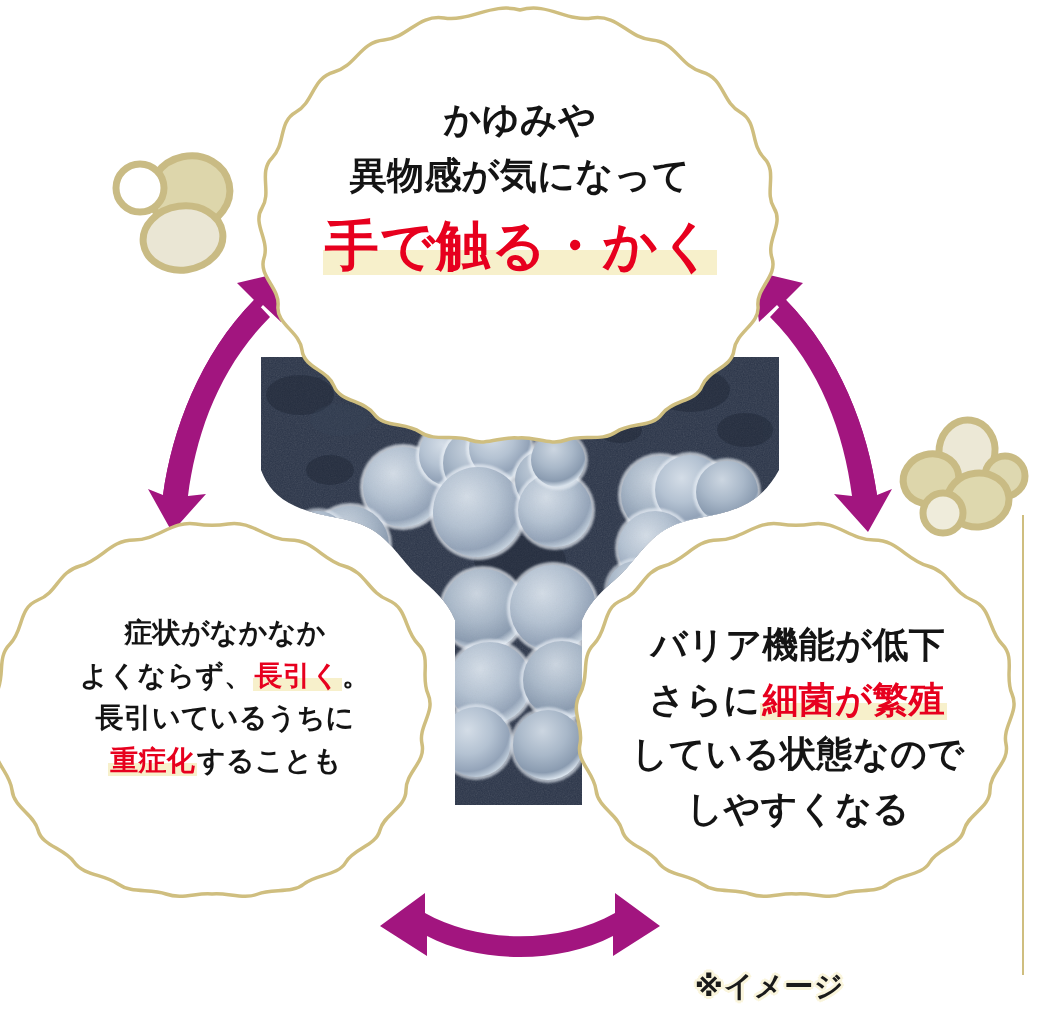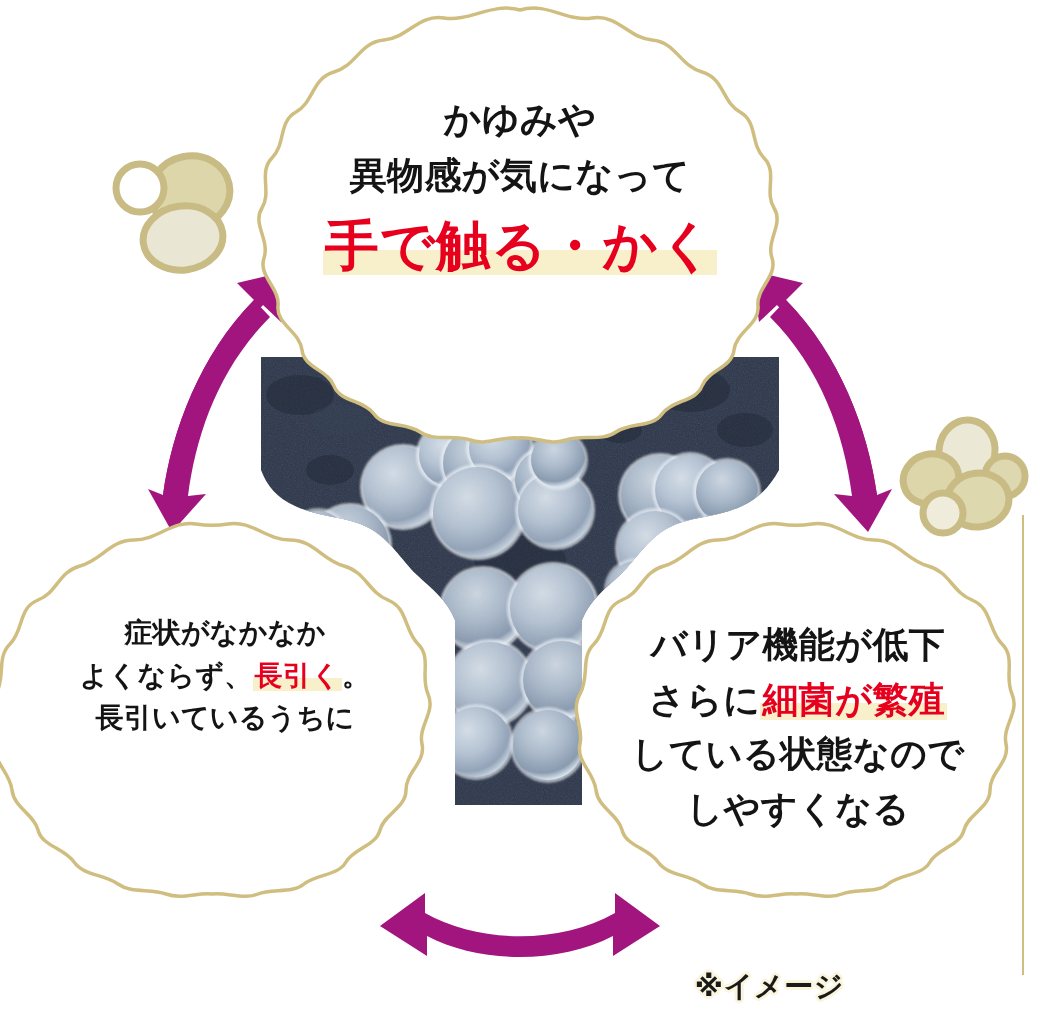--- a/index.html
+++ b/index.html
@@ -367,20 +367,21 @@
     <div class="bubble-text" id="top-text">
       <span class="ln">かゆみや</span>
       <span class="ln">異物感が気になって</span>
       <span class="ln big"><span class="hl">手で触る・かく</span></span>
     </div>
 
     <div class="bubble-text" id="bl-text">
       <span class="ln">症状がなかなか</span>
       <span class="ln"><span>よくならず、</span><span class="hl">長引く</span><span>。</span></span>
       <span class="ln">長引いているうちに</span>
+      <span class="ln"><span class="hl">重症化</span><span>することも</span></span>
     </div>
 
     <div class="bubble-text" id="br-text">
       <span class="ln">バリア機能が低下</span>
       <span class="ln"><span>さらに</span><span class="hl">細菌が繁殖</span></span>
       <span class="ln">している状態なので</span>
       <span class="ln">しやすくなる</span>
     </div>
   </div>
 

